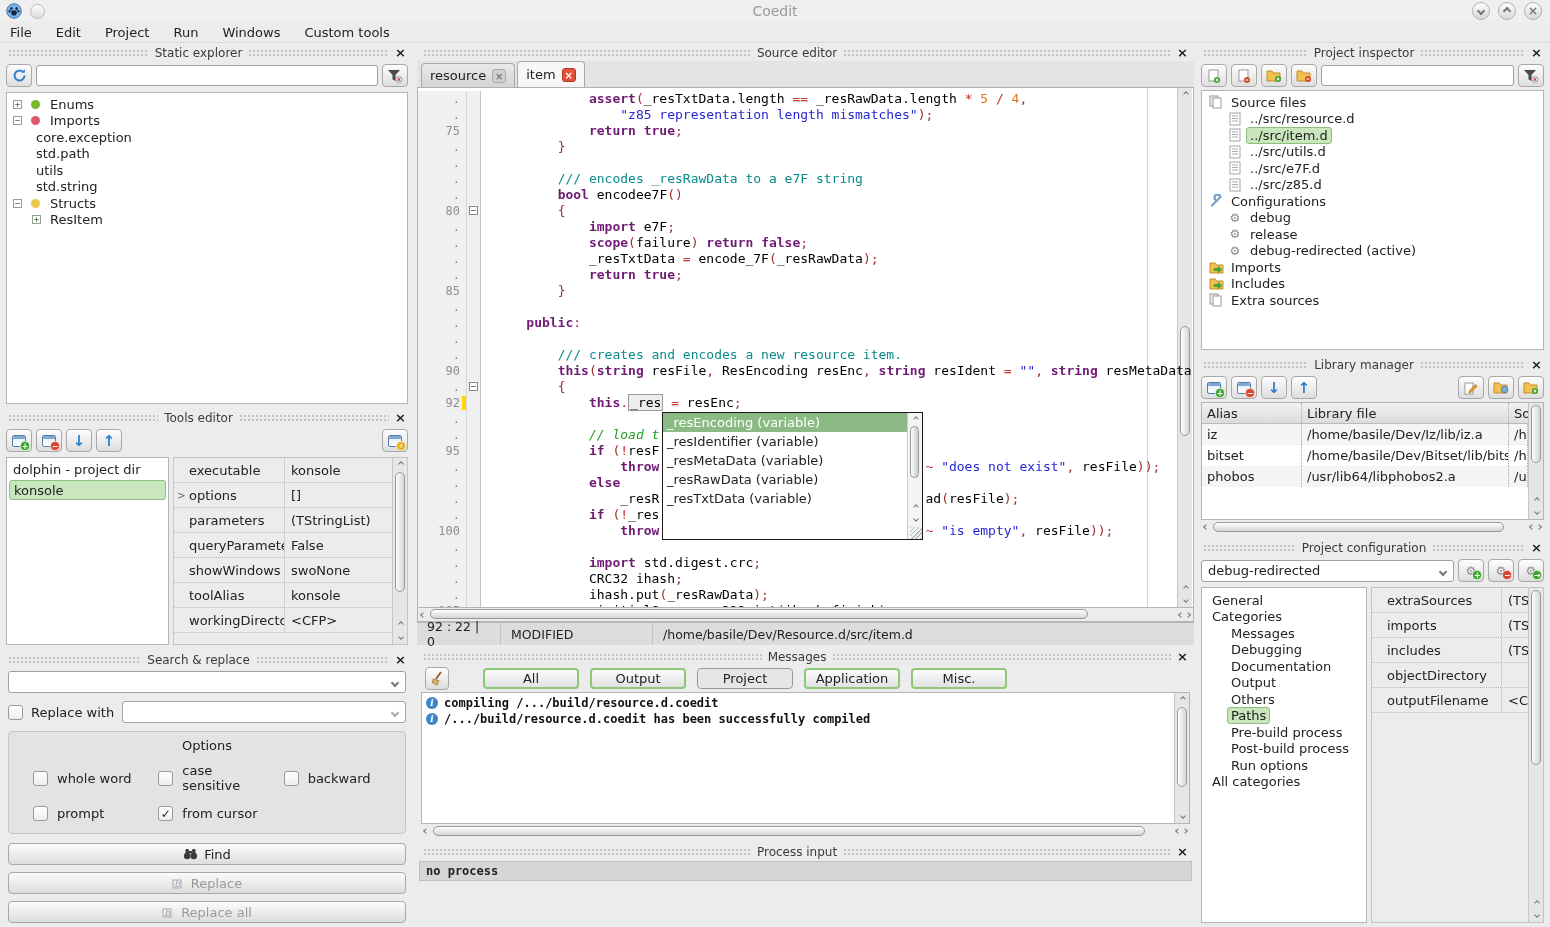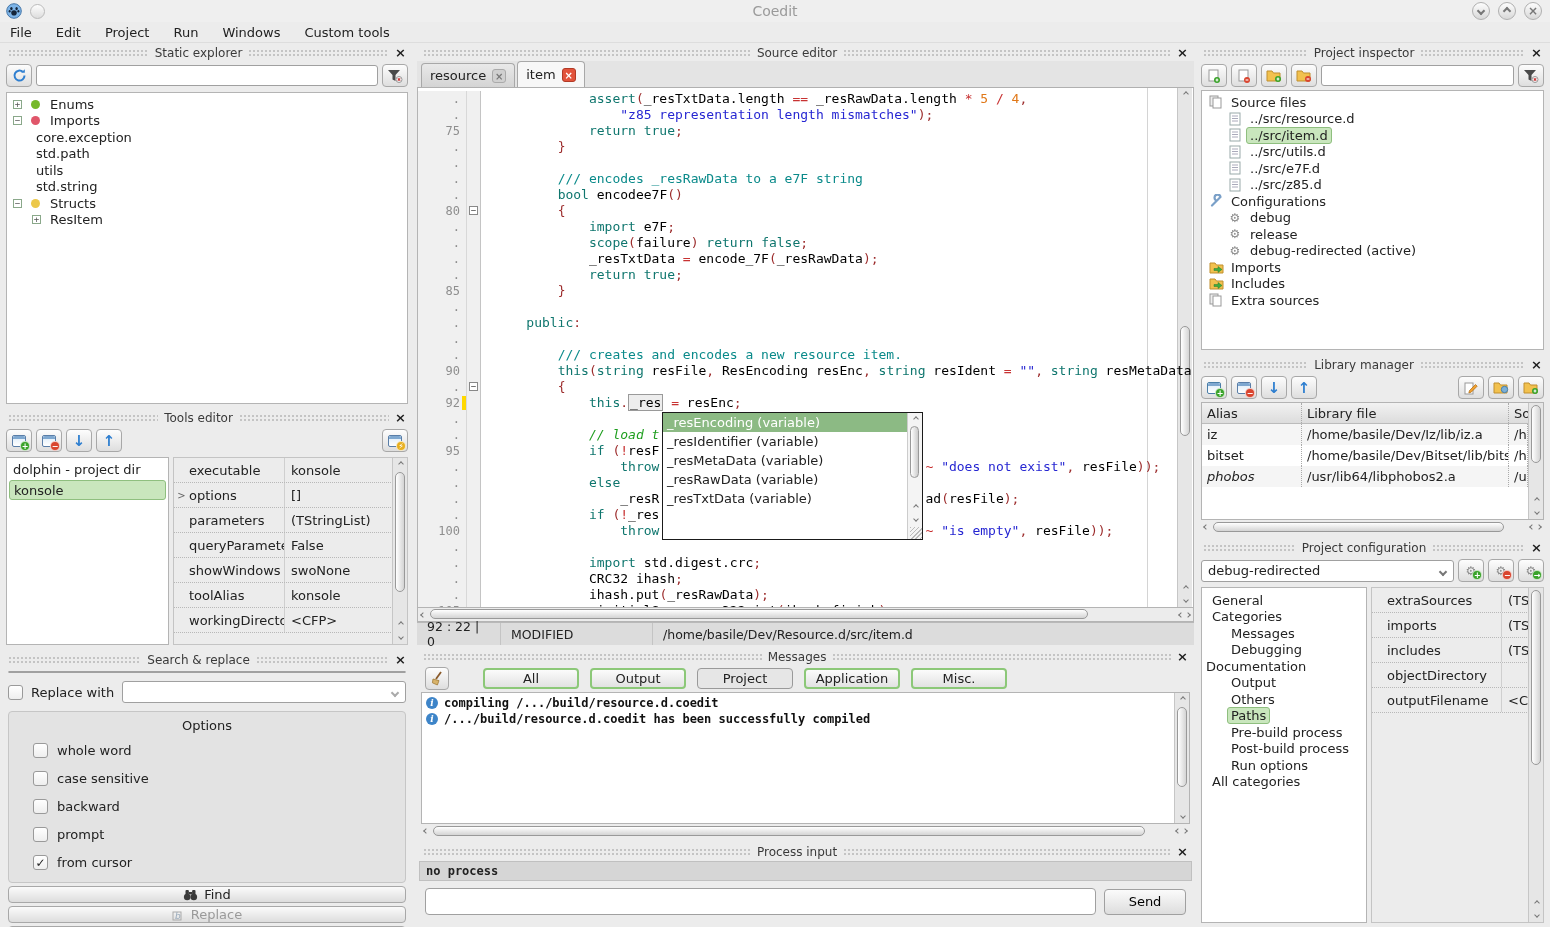--- a/index.html
+++ b/index.html
@@ -76,21 +76,21 @@
   .crow{display:flex;height:16px;}
   .gnum{width:48px;flex:none;background:#f0f0f0;color:#8e8e8e;text-align:right;padding-right:6px;
     font-size:12px;position:relative;}
   .gnum .mk{position:absolute;right:0;top:1px;width:4px;height:14px;background:#ffd800;}
   .gfold{width:15px;flex:none;background:#f0f0f0;border-right:1px solid #c4c4c4;border-left:1px solid #d8d8d8;
     position:relative;}
   .fbox{position:absolute;left:2px;top:3px;width:9px;height:9px;border:1px solid #888;background:#fff;
     font:9px/7px "DejaVu Sans Mono",monospace;text-align:center;color:#444;}
   .ctext{padding-left:14px;position:relative;z-index:1;}
   #margin-line{position:absolute;left:729px;top:0;bottom:0;width:1px;background:#d4d4d4;}
-  .tk-k{color:#0f766e;font-weight:normal;} .tk-s{color:#2626d2;} .tk-n{color:#e07818;}
+  .tk-k{color:#701a75;font-weight:bold;} .tk-s{color:#2626d2;} .tk-n{color:#e07818;}
   .tk-o{color:#c83232;} .tk-p{color:#9c2c2c;} .tk-d{color:#0a8a8a;}
   .tk-c{color:#1e9e1e;font-style:italic;} .tk-t{color:#000;}
   .tk-b{color:#000;background:#ededed;border:1px solid #9a9a9a;padding:0 1px;}
   #popup{position:absolute;left:244px;top:324px;width:261px;height:128px;background:#fff;
     border:1px solid #1a1a1a;z-index:5;font-size:13px;}
   .pop-item{height:19px;line-height:19px;padding:0 4px;white-space:nowrap;}
   .pop-item.sel{background:#8cba84;color:#fff;}
   #pop-sb{position:absolute;right:0;top:0;bottom:0;width:15px;border-left:1px solid #ccc;background:#f4f4f4;}
   #pop-grip{position:absolute;right:0;bottom:0;width:12px;height:12px;
     background:repeating-linear-gradient(135deg,#bbb 0 1px,transparent 1px 3px);}
@@ -318,21 +318,21 @@
     </div>
   <div style="display:flex;align-items:center;gap:8px;margin:8px 6px 0 6px">
     <span class="cbx"></span>
     <span style="font-size:13px">Replace with</span>
     <div class="combo" style="flex:1">
         <span class="carr chv dn" style="border-color:#aaa"></span>
       </div>
   </div>
   <div style="margin:8px 6px 0 6px;background:#e3e3e3;border:1px solid #c6c6c6;border-radius:4px;padding:6px 10px 12px 10px">
     <div style="text-align:center;font-size:13px;margin-bottom:10px">Options</div>
-    <div id="sr-checks" style="display:grid;grid-template-columns:1fr;row-gap:13px">
+    <div id="sr-checks" style="display:grid;grid-template-columns:1fr 1fr 1fr;row-gap:13px">
         <div style="display: flex; align-items: center; gap: 9px; padding-left: 14px; font-size: 13px;">
           <span class="cbx"></span>
           <span>whole word</span>
         </div>
         <div style="display: flex; align-items: center; gap: 9px; padding-left: 14px; font-size: 13px;">
           <span class="cbx"></span>
           <span>case sensitive</span>
         </div>
         <div style="display: flex; align-items: center; gap: 9px; padding-left: 14px; font-size: 13px;">
           <span class="cbx"></span>
@@ -500,24 +500,20 @@
 </div>
 
 <div class="panel" id="p-proc" style="left:417px;top:843px;width:777px;height:84px">
   <div class="phead">
       <span class="pfill"></span>
       <span class="ptitle">Process input</span>
       <span class="pfill"></span>
       <span class="pclose">×</span>
     </div>
   <div style="height:20px;background:#d6d6d6;border:1px solid #c0c0c0;margin:1px 2px;display:flex;align-items:center;padding-left:6px;font:bold 12px/20px 'DejaVu Sans Mono',monospace">no process</div>
-  <div style="display:flex;gap:8px;align-items:center;margin:6px 8px 0 8px">
-    <input style="flex: 1 1 0%; height: 27px; border: 1px solid rgb(160, 160, 160); border-radius: 4px; padding: 0px 6px; font-size: 13px;" value="">
-    <button style="width:82px;height:26px;border:1px solid #a0a0a0;border-radius:4px;background:linear-gradient(#fbfbfb,#ddd);font-size:13px;font-family:inherit">Send</button>
-  </div>
 </div>
 
 <div class="panel" id="p-inspect" style="left:1197px;top:44px;width:351px;height:310px">
   <div class="phead">
       <span class="pfill"></span>
       <span class="ptitle">Project inspector</span>
       <span class="pfill"></span>
       <span class="pclose">×</span>
     </div>
   <div class="toolrow">
@@ -729,21 +725,21 @@
           <span class="lt-cell" style="width: 100px; border-right: 1px dotted rgb(170, 170, 170);">iz</span>
           <span class="lt-cell" style="width: 207px; border-right: 1px dotted rgb(170, 170, 170);">/home/basile/Dev/Iz/lib/iz.a</span>
           <span class="lt-cell" style="flex: 1 1 0%; border-right: 1px dotted rgb(170, 170, 170);">/ho</span>
         </div>
         <div class="lt-row">
           <span class="lt-cell" style="width: 100px; border-right: 1px dotted rgb(170, 170, 170);">bitset</span>
           <span class="lt-cell" style="width: 207px; border-right: 1px dotted rgb(170, 170, 170);">/home/basile/Dev/Bitset/lib/bitse</span>
           <span class="lt-cell" style="flex: 1 1 0%; border-right: 1px dotted rgb(170, 170, 170);">/ho</span>
         </div>
         <div class="lt-row">
-          <span class="lt-cell" style="width: 100px; border-right: 1px dotted rgb(170, 170, 170); font-style: italic;">phobos</span>
+          <span class="lt-cell" style="width: 100px; border-right: 1px dotted rgb(170, 170, 170);">phobos</span>
           <span class="lt-cell" style="width: 207px; border-right: 1px dotted rgb(170, 170, 170);">/usr/lib64/libphobos2.a</span>
           <span class="lt-cell" style="flex: 1 1 0%; border-right: 1px dotted rgb(170, 170, 170);">/us</span>
         </div>
       </div>
     <div class="vsb">
         <span class="thumb" style="top:2px;height:58px"></span>
         <span class="sbarr" style="bottom:13px">
           <span class="chv up sm"></span>
         </span>
         <span class="sbarr" style="bottom:1px">
@@ -790,21 +786,21 @@
         </div>
         <div class="trow" style="padding-left: 6px;">
           <span class="lbl">Categories</span>
         </div>
         <div class="trow" style="padding-left: 25px;">
           <span class="lbl">Messages</span>
         </div>
         <div class="trow" style="padding-left: 25px;">
           <span class="lbl">Debugging</span>
         </div>
-        <div class="trow" style="">
+        <div class="trow" style="padding-left: 25px;">
           <span class="lbl">Documentation</span>
         </div>
         <div class="trow" style="padding-left: 25px;">
           <span class="lbl">Output</span>
         </div>
         <div class="trow" style="padding-left: 25px;">
           <span class="lbl">Others</span>
         </div>
         <div class="trow" style="padding-left: 25px;">
           <span class="lbl sel">Paths</span>

